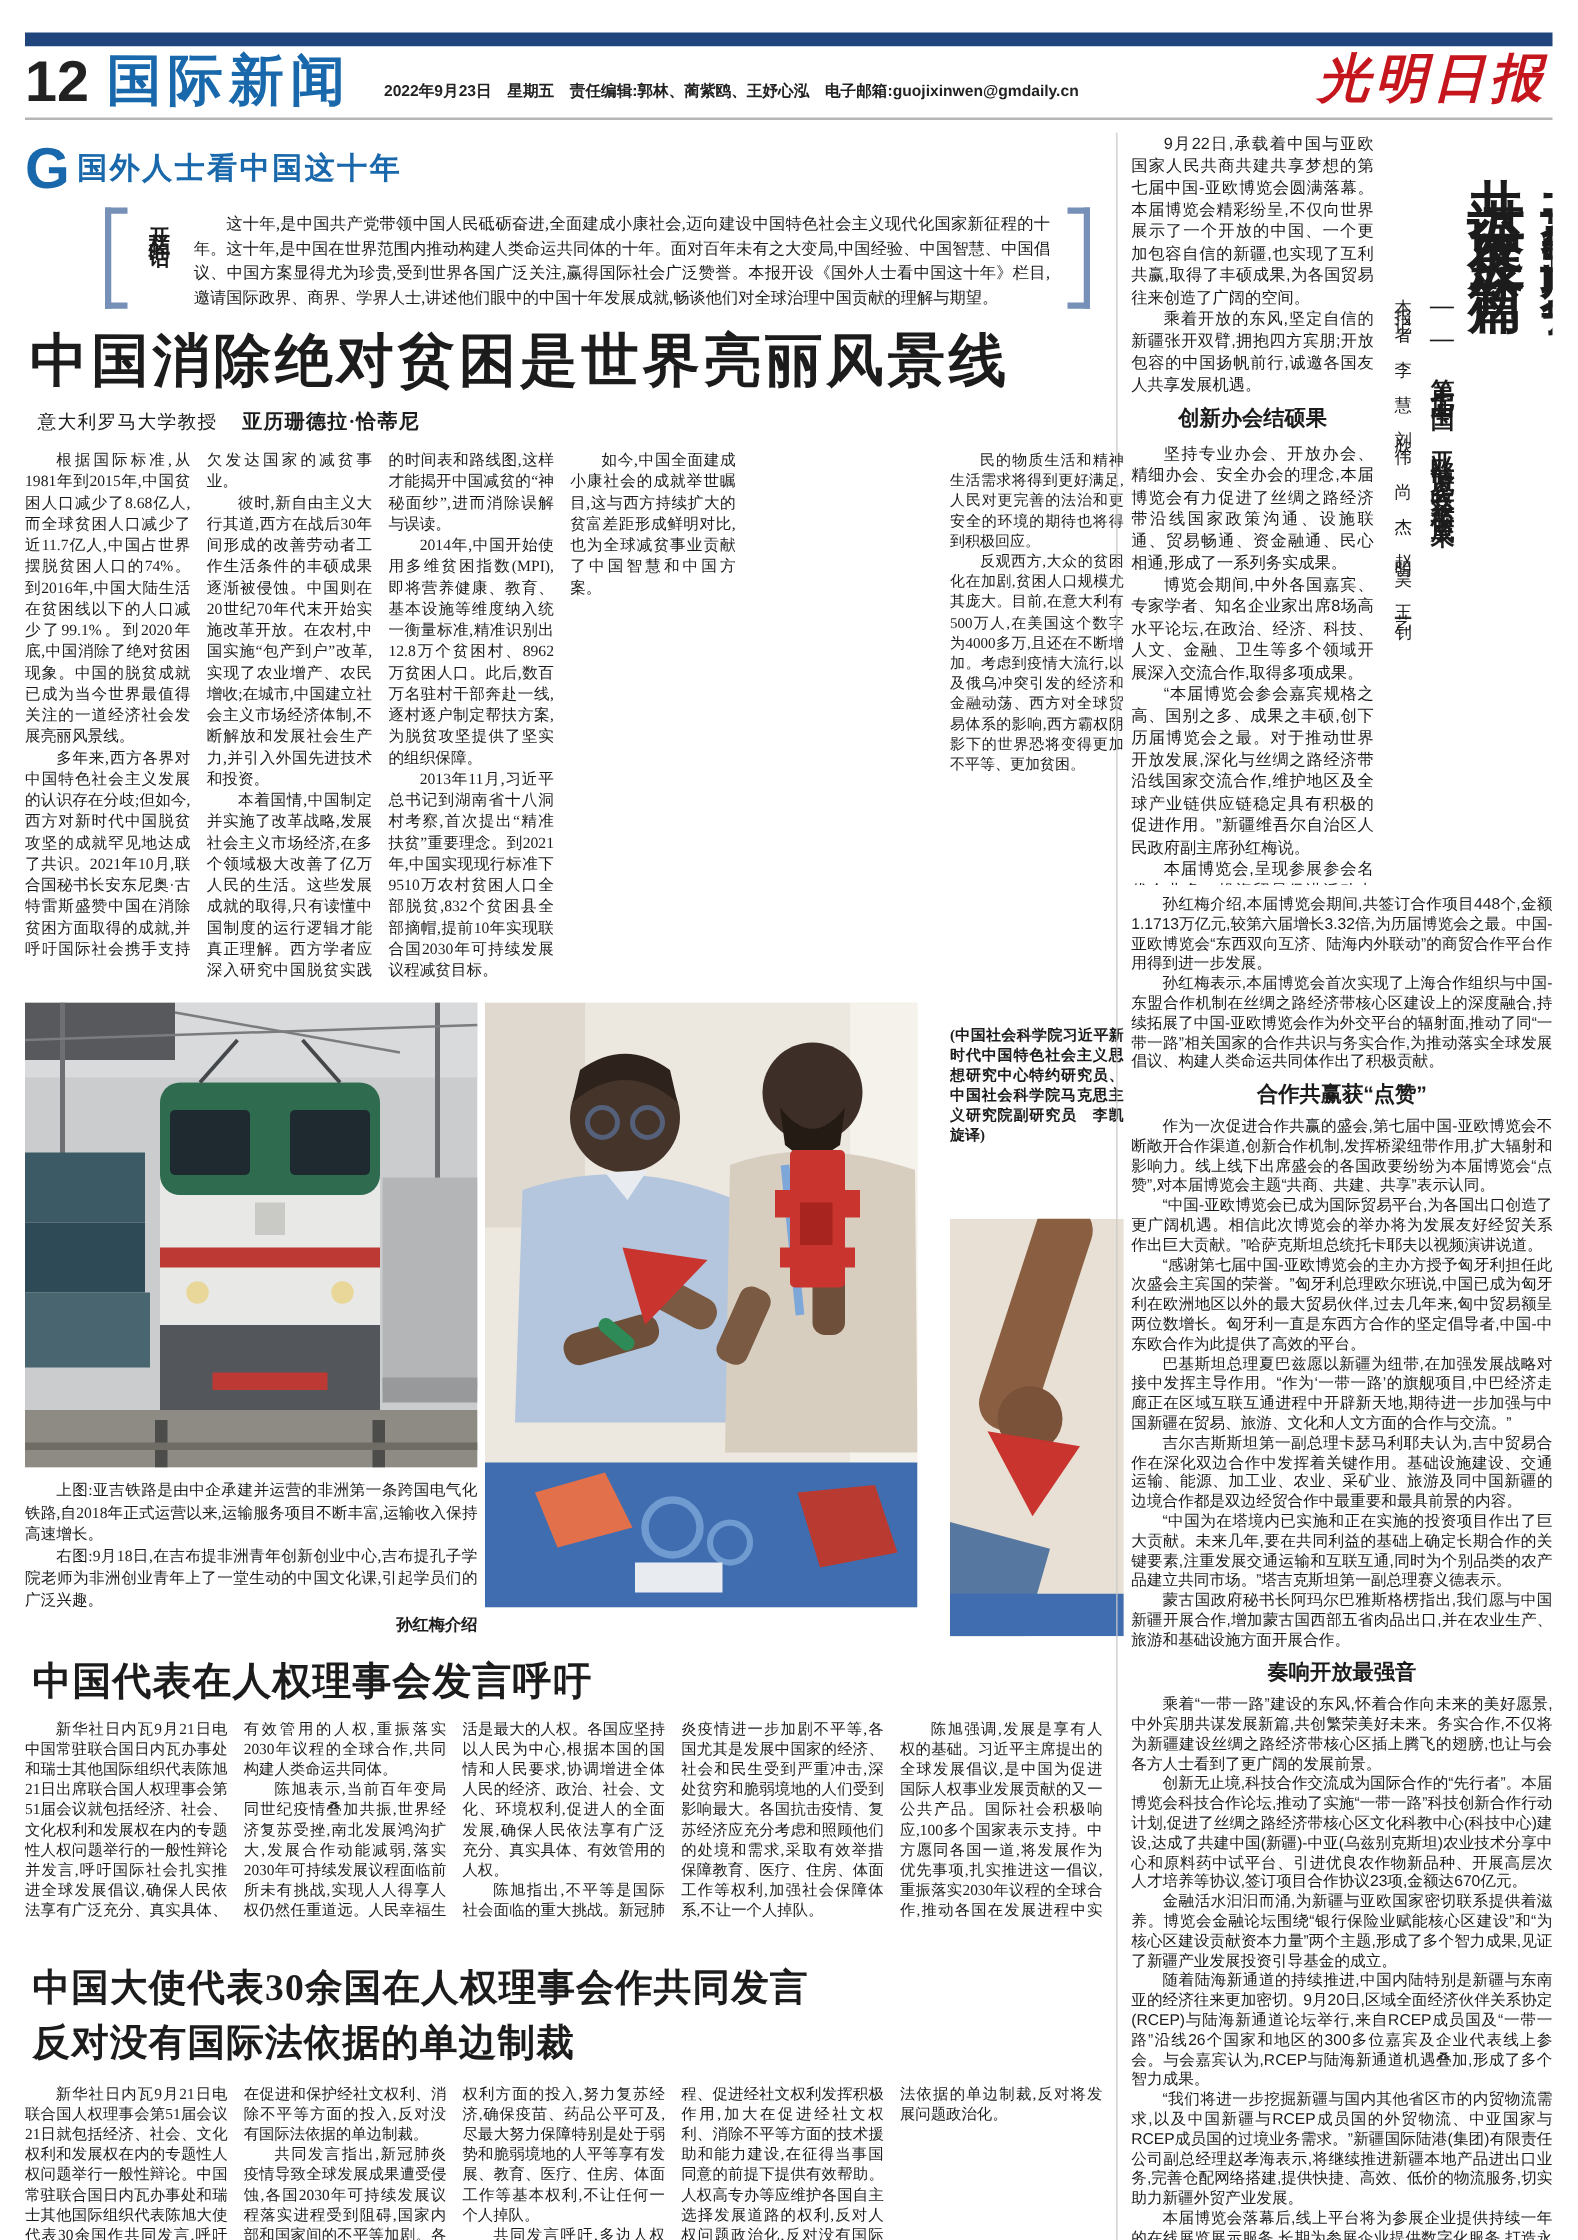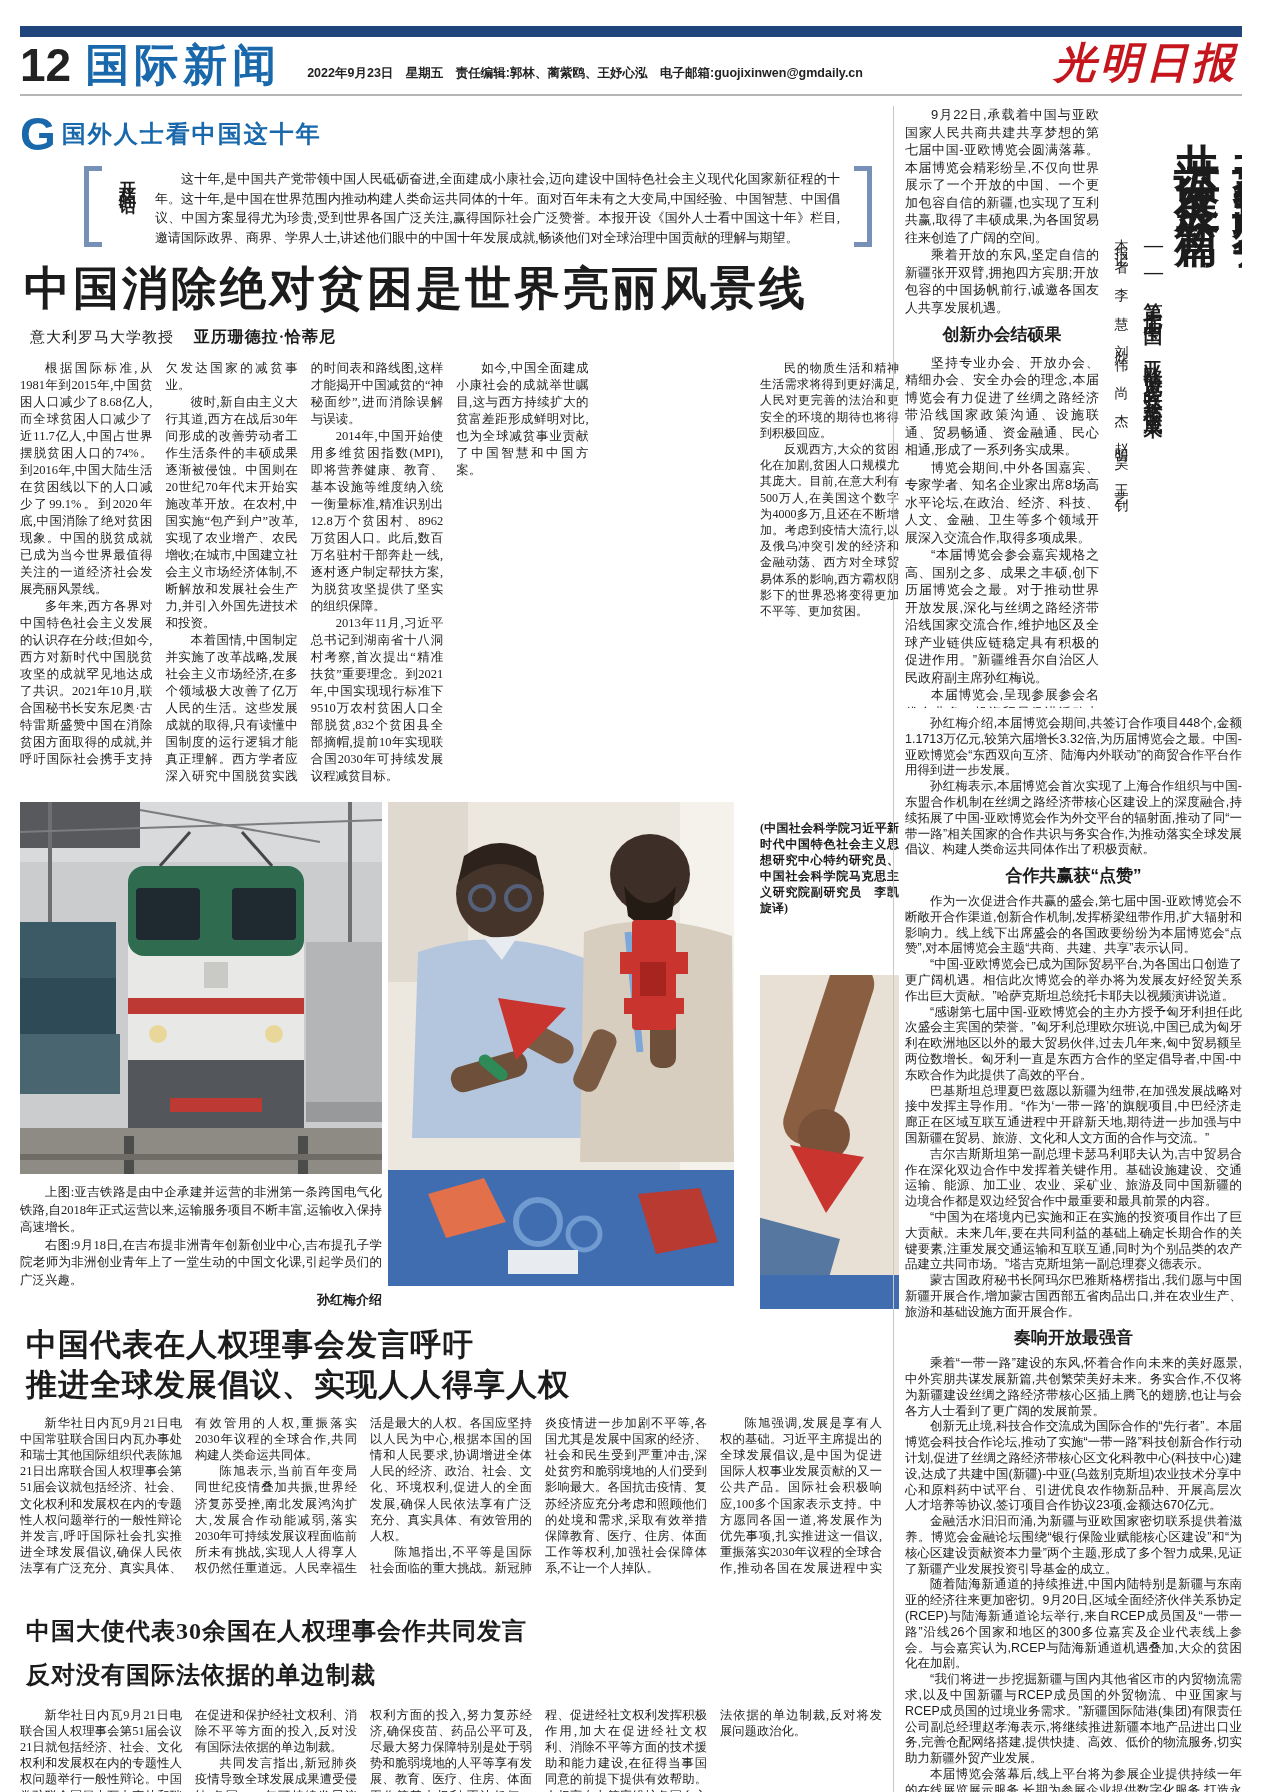--- a/index.html
+++ b/index.html
@@ -51,21 +51,21 @@
 
   .photo-row{display:flex;gap:6px;margin-top:10px;}
   .photo-frame{display:block;}
   .caption-block{margin-top:10px;width:362px;font-size:12.5px;line-height:17.5px;text-align:justify;}
   .caption-block p{margin:0;text-indent:2em;}
   .photo-credit{font-family:"Liberation Sans","DejaVu Sans",sans-serif;font-weight:bold;text-align:right;margin-top:2px;font-size:13px;}
 
   .sub-article{margin-top:16px;}
   .sub-headline{font-weight:900;letter-spacing:1px;margin:0 0 0 6px;}
   .a1 .sub-headline{font-size:31px;line-height:40px;}
-  .a2 .sub-headline{font-size:24px;line-height:44px;}
+  .a2 .sub-headline{font-size:30px;line-height:44px;}
   .news-cols{column-count:5;column-gap:13px;column-fill:auto;overflow:hidden;font-size:12.3px;line-height:16.2px;text-align:justify;margin-top:10px;}
   .news-cols p{margin:0;text-indent:2em;}
   .a1 .news-cols{height:178px;}
   .a2 .news-cols{height:150px;}
 
   
   .expo-top{display:flex;height:602px;overflow:hidden;}
   .expo-col{width:194px;flex:none;font-family:"Liberation Sans","DejaVu Sans",sans-serif;font-size:13px;line-height:17.5px;text-align:justify;overflow:hidden;}
   .expo-col p{margin:0;text-indent:2em;}
   .expo-h{font-family:"Liberation Sans","DejaVu Sans",sans-serif;font-size:17px;font-weight:bold;text-align:center;margin:10px 0;}
@@ -221,21 +221,20 @@
             <polygon points="30,170 104,182 66,238" fill="#c9342f"></polygon>
             <polygon points="-10,240 80,264 60,334 -10,334" fill="#5577a0"></polygon>
             <rect x="0" y="300" width="139" height="34" fill="#3f6db0"></rect>
           </svg>
         </div>
       </div>
     </div>
 
     <div class="sub-article a1">
       <div class="sub-headline">中国代表在人权理事会发言呼吁</div>
-      <div class="sub-headline">推进全球发展倡议、实现人人得享人权</div>
       <div class="news-cols">
           <p>新华社日内瓦9月21日电　中国常驻联合国日内瓦办事处和瑞士其他国际组织代表陈旭21日出席联合国人权理事会第51届会议就包括经济、社会、文化权利和发展权在内的专题性人权问题举行的一般性辩论并发言,呼吁国际社会扎实推进全球发展倡议,确保人民依法享有广泛充分、真实具体、有效管用的人权,重振落实2030年议程的全球合作,共同构建人类命运共同体。</p>
           <p>陈旭表示,当前百年变局同世纪疫情叠加共振,世界经济复苏受挫,南北发展鸿沟扩大,发展合作动能减弱,落实2030年可持续发展议程面临前所未有挑战,实现人人得享人权仍然任重道远。人民幸福生活是最大的人权。各国应坚持以人民为中心,根据本国的国情和人民要求,协调增进全体人民的经济、政治、社会、文化、环境权利,促进人的全面发展,确保人民依法享有广泛充分、真实具体、有效管用的人权。</p>
           <p>陈旭指出,不平等是国际社会面临的重大挑战。新冠肺炎疫情进一步加剧不平等,各国尤其是发展中国家的经济、社会和民生受到严重冲击,深处贫穷和脆弱境地的人们受到影响最大。各国抗击疫情、复苏经济应充分考虑和照顾他们的处境和需求,采取有效举措保障教育、医疗、住房、体面工作等权利,加强社会保障体系,不让一个人掉队。</p>
           <p>陈旭强调,发展是享有人权的基础。习近平主席提出的全球发展倡议,是中国为促进国际人权事业发展贡献的又一公共产品。国际社会积极响应,100多个国家表示支持。中方愿同各国一道,将发展作为优先事项,扎实推进这一倡议,重振落实2030年议程的全球合作,推动各国在发展进程中实现发展权,推动构建人类命运共同体。</p>
         </div>
     </div>
 
     <div class="sub-article a2">
       <div class="sub-headline">中国大使代表30余国在人权理事会作共同发言</div>
@@ -286,20 +285,20 @@
           <p>巴基斯坦总理夏巴兹愿以新疆为纽带,在加强发展战略对接中发挥主导作用。“作为‘一带一路’的旗舰项目,中巴经济走廊正在区域互联互通进程中开辟新天地,期待进一步加强与中国新疆在贸易、旅游、文化和人文方面的合作与交流。”</p>
           <p>吉尔吉斯斯坦第一副总理卡瑟马利耶夫认为,吉中贸易合作在深化双边合作中发挥着关键作用。基础设施建设、交通运输、能源、加工业、农业、采矿业、旅游及同中国新疆的边境合作都是双边经贸合作中最重要和最具前景的内容。</p>
           <p>“中国为在塔境内已实施和正在实施的投资项目作出了巨大贡献。未来几年,要在共同利益的基础上确定长期合作的关键要素,注重发展交通运输和互联互通,同时为个别品类的农产品建立共同市场。”塔吉克斯坦第一副总理赛义德表示。</p>
           <p>蒙古国政府秘书长阿玛尔巴雅斯格楞指出,我们愿与中国新疆开展合作,增加蒙古国西部五省肉品出口,并在农业生产、旅游和基础设施方面开展合作。</p>
         </div>
       <div class="expo-h">奏响开放最强音</div>
       <div>
           <p>乘着“一带一路”建设的东风,怀着合作向未来的美好愿景,中外宾朋共谋发展新篇,共创繁荣美好未来。务实合作,不仅将为新疆建设丝绸之路经济带核心区插上腾飞的翅膀,也让与会各方人士看到了更广阔的发展前景。</p>
           <p>创新无止境,科技合作交流成为国际合作的“先行者”。本届博览会科技合作论坛,推动了实施“一带一路”科技创新合作行动计划,促进了丝绸之路经济带核心区文化科教中心(科技中心)建设,达成了共建中国(新疆)-中亚(乌兹别克斯坦)农业技术分享中心和原料药中试平台、引进优良农作物新品种、开展高层次人才培养等协议,签订项目合作协议23项,金额达670亿元。</p>
           <p>金融活水汩汩而涌,为新疆与亚欧国家密切联系提供着滋养。博览会金融论坛围绕“银行保险业赋能核心区建设”和“为核心区建设贡献资本力量”两个主题,形成了多个智力成果,见证了新疆产业发展投资引导基金的成立。</p>
-          <p>随着陆海新通道的持续推进,中国内陆特别是新疆与东南亚的经济往来更加密切。9月20日,区域全面经济伙伴关系协定(RCEP)与陆海新通道论坛举行,来自RCEP成员国及“一带一路”沿线26个国家和地区的300多位嘉宾及企业代表线上参会。与会嘉宾认为,RCEP与陆海新通道机遇叠加,大众的贫困化在加剧。</p>
+          <p>随着陆海新通道的持续推进,中国内陆特别是新疆与东南亚的经济往来更加密切。9月20日,区域全面经济伙伴关系协定(RCEP)与陆海新通道论坛举行,来自RCEP成员国及“一带一路”沿线26个国家和地区的300多位嘉宾及企业代表线上参会。与会嘉宾认为,RCEP与陆海新通道机遇叠加,形成了多个智力成果。</p>
           <p>“我们将进一步挖掘新疆与国内其他省区市的内贸物流需求,以及中国新疆与RCEP成员国的外贸物流、中亚国家与RCEP成员国的过境业务需求。”新疆国际陆港(集团)有限责任公司副总经理赵孝海表示,将继续推进新疆本地产品进出口业务,完善仓配网络搭建,提供快捷、高效、低价的物流服务,切实助力新疆外贸产业发展。</p>
           <p>本届博览会落幕后,线上平台将为参展企业提供持续一年的在线展览展示服务,长期为参展企业提供数字化服务,打造永不落幕的中国-亚欧博览会。</p>
         </div>
 
     </div>
   </div>
 </div>
 
 </body></html>

